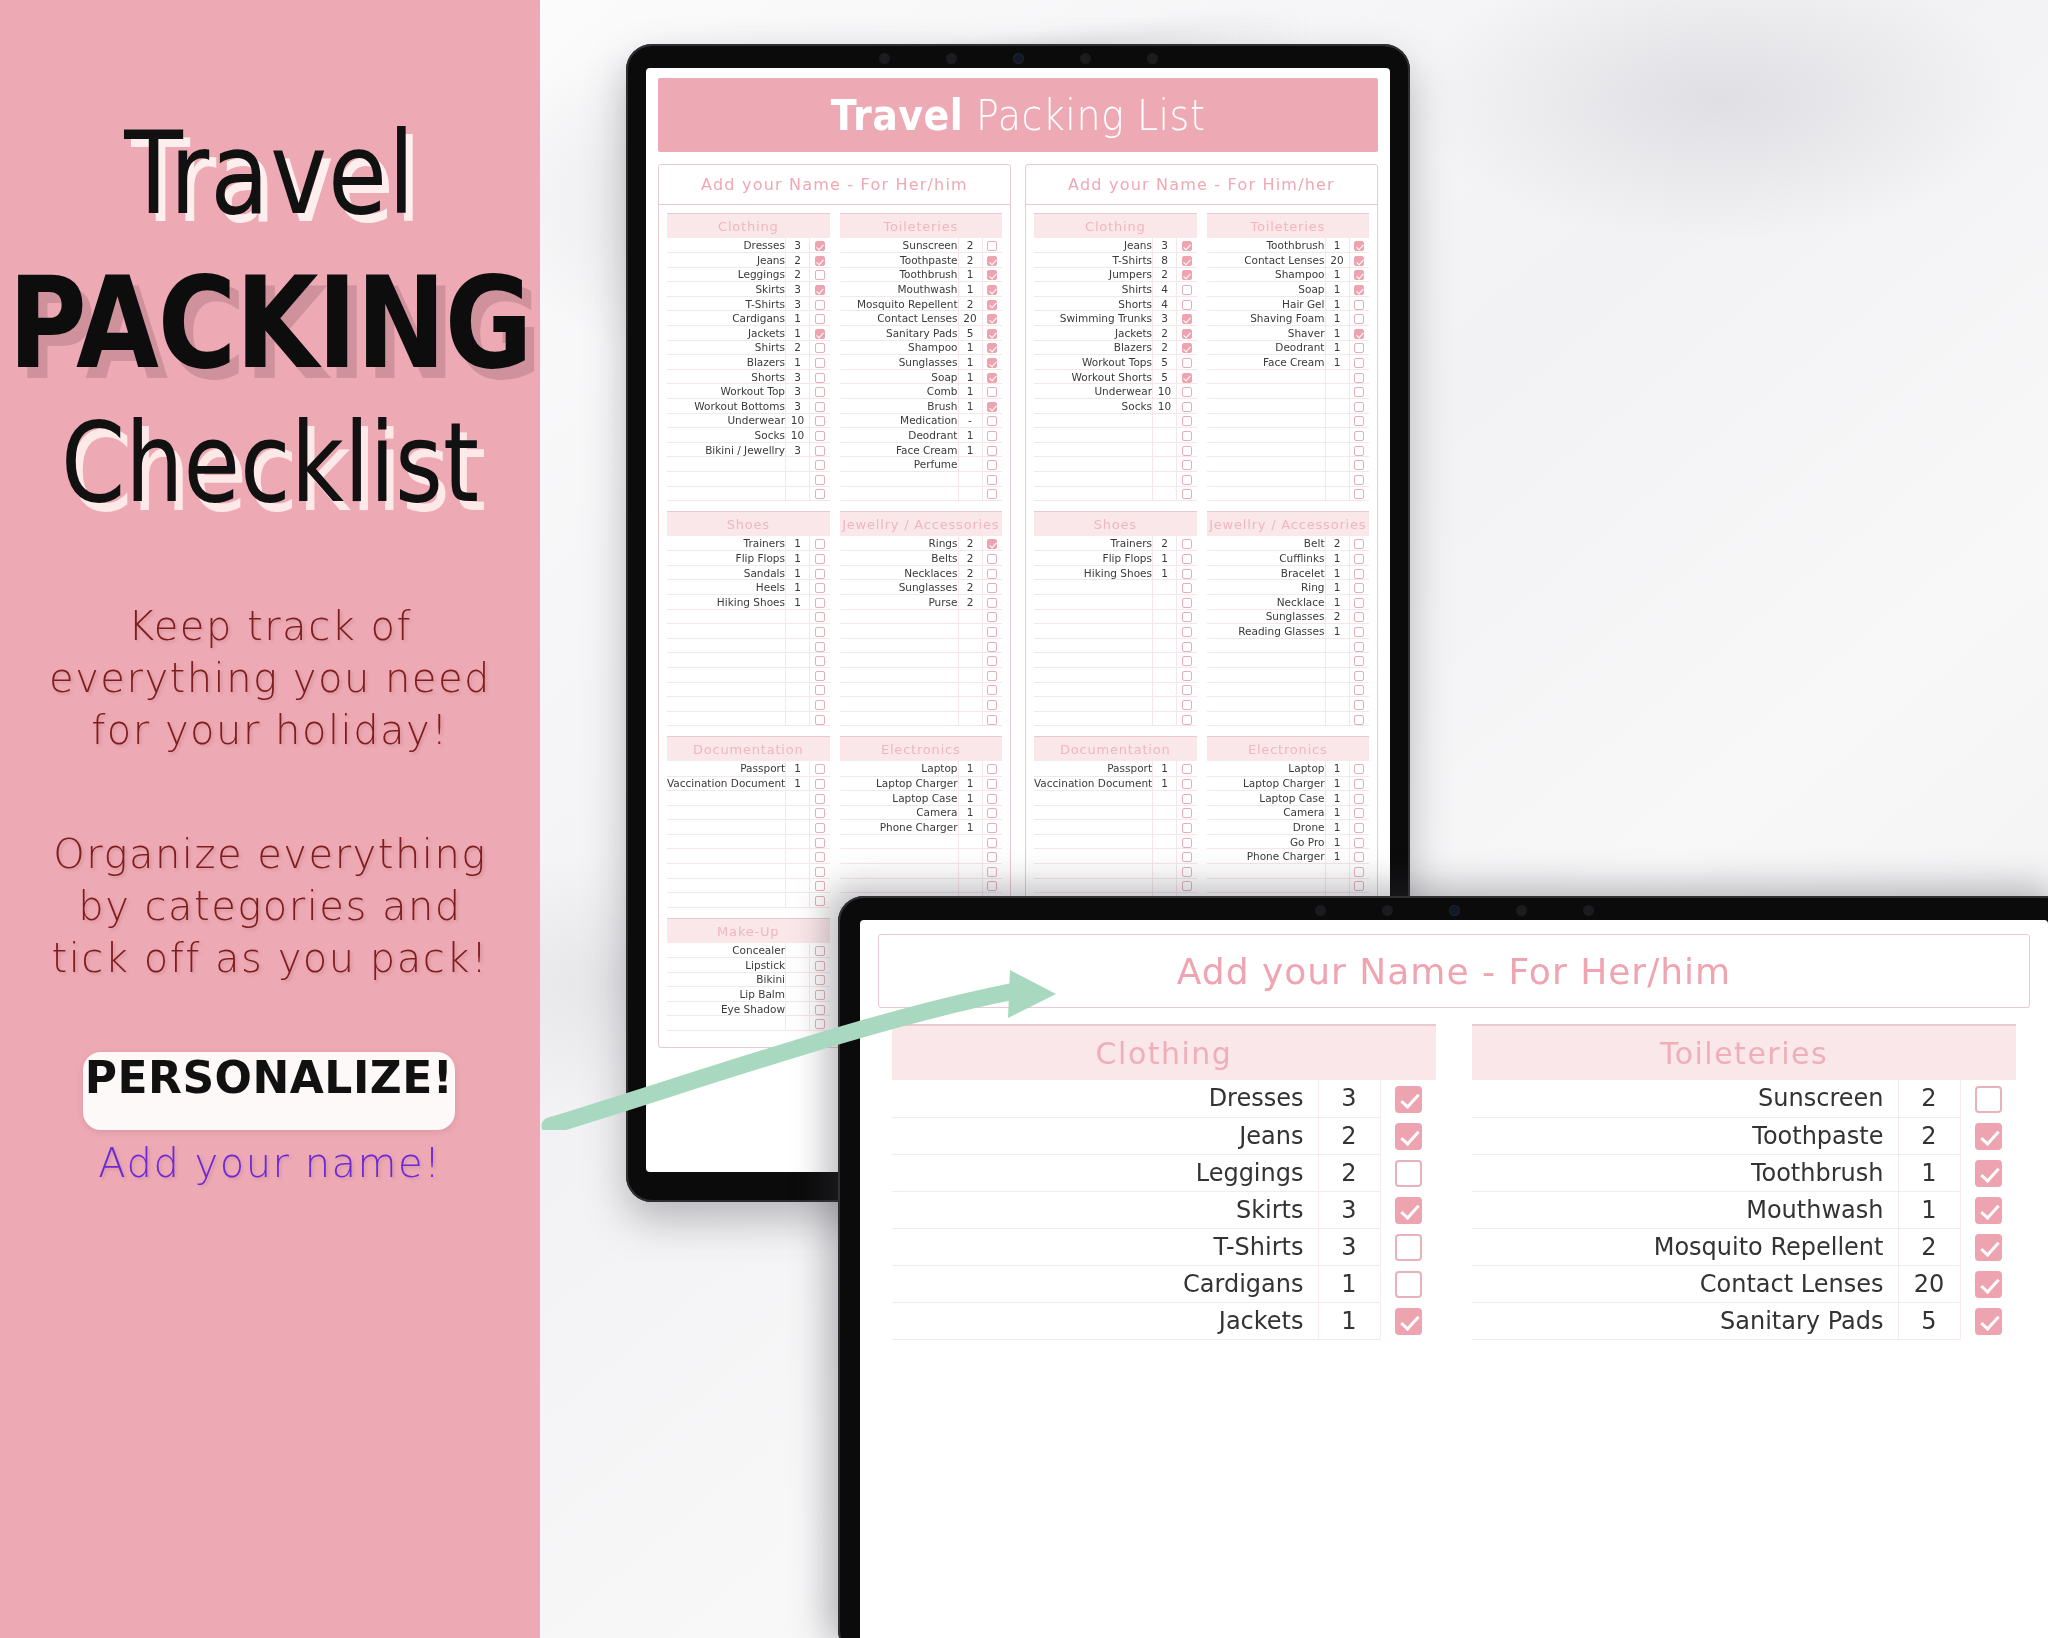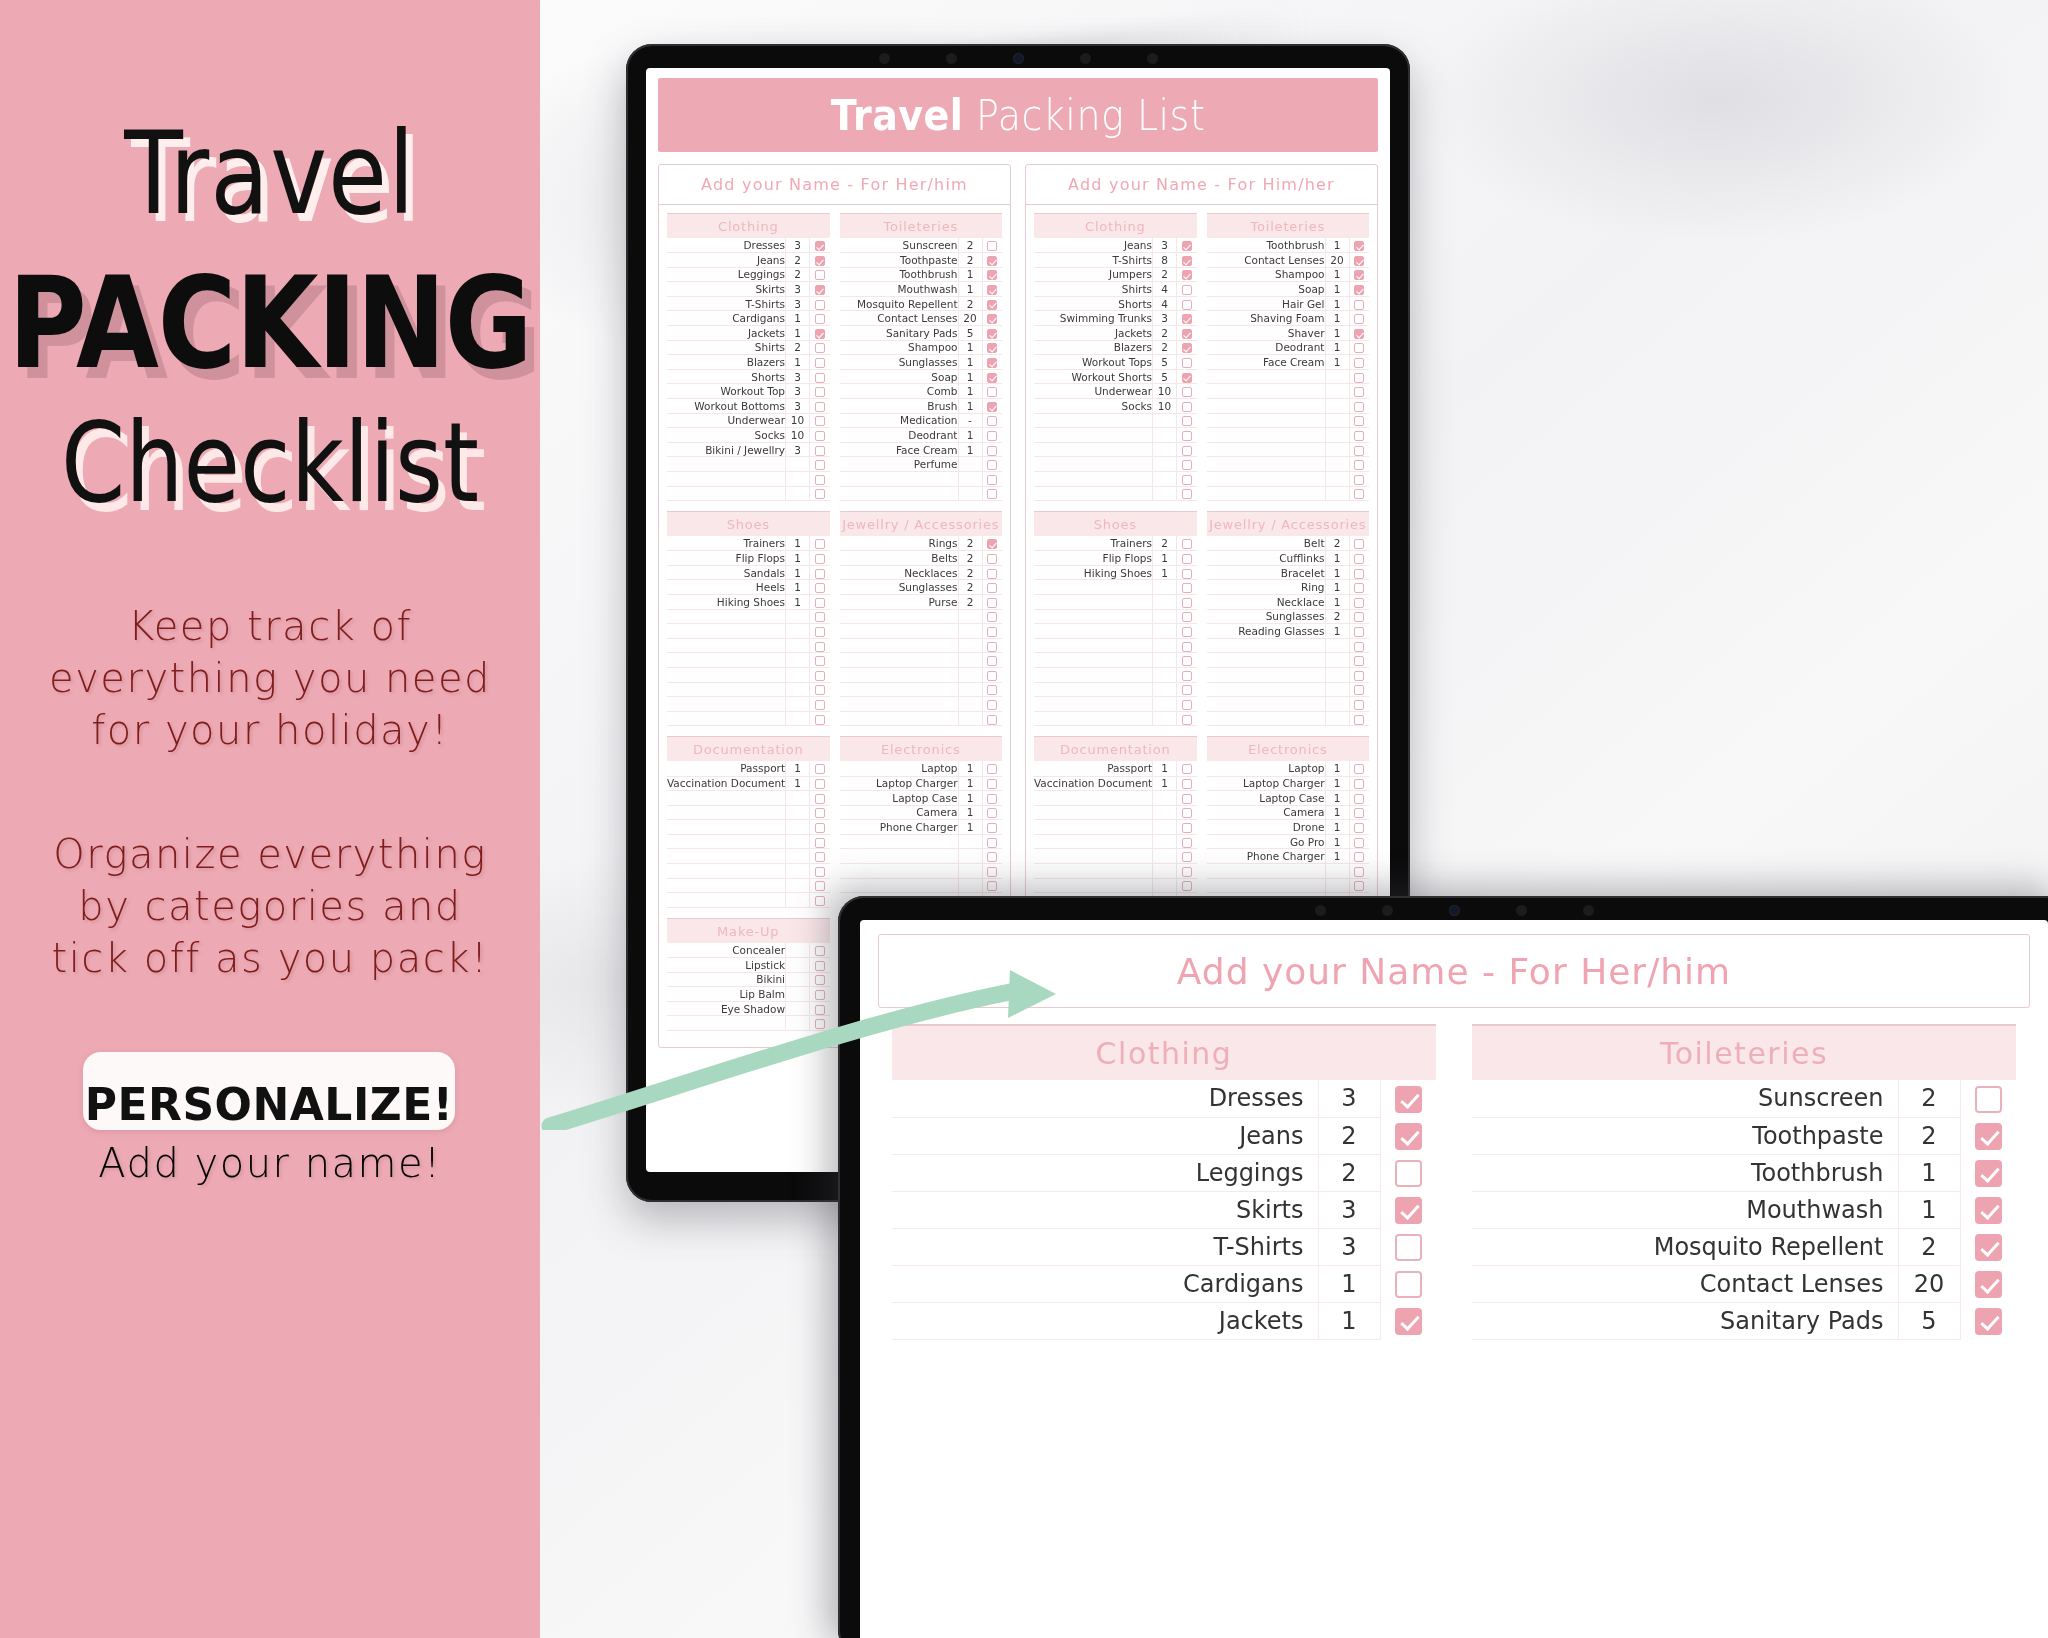--- a/index.html
+++ b/index.html
@@ -52,30 +52,30 @@
     text-shadow: 2px 2px 3px rgba(190,130,142,.55);
     letter-spacing: 1.5px;
   }
   #sub1 { top: 600px; }
   #sub2 { top: 828px; }
 
   .personalize-badge {
     position:absolute; left:83px; top:1052px;
     width: 372px; height: 78px;
     background:#fdf9f8; border-radius: 18px;
-    display:flex; align-items:flex-end; justify-content:center;
+    display:flex; align-items:flex-start; justify-content:center;
     box-shadow: 0 2px 6px rgba(160,100,112,.25);
   }
   .personalize-badge span {
     font-family:"DejaVu Sans", sans-serif;
     font-size: 44px; font-weight: 700; color:#111; letter-spacing:.5px;
   }
   .addname {
     position:absolute; left:0; right:0; top:1140px;
-    color:#000000; font-family:"DejaVu Sans", sans-serif;
+    color:#6d28d9; font-family:"DejaVu Sans", sans-serif;
     font-size: 40px; letter-spacing:1.5px; font-weight:300;
     text-shadow: 2px 2px 3px rgba(190,130,142,.5);
   }
 
   
   #marble {
     position:absolute; left:540px; top:0; width:1508px; height:1638px;
     background:
       radial-gradient(ellipse 500px 260px at 18% 12%, rgba(205,205,210,.55), rgba(255,255,255,0) 70%),
       radial-gradient(ellipse 420px 200px at 78% 6%, rgba(200,200,208,.45), rgba(255,255,255,0) 72%),

